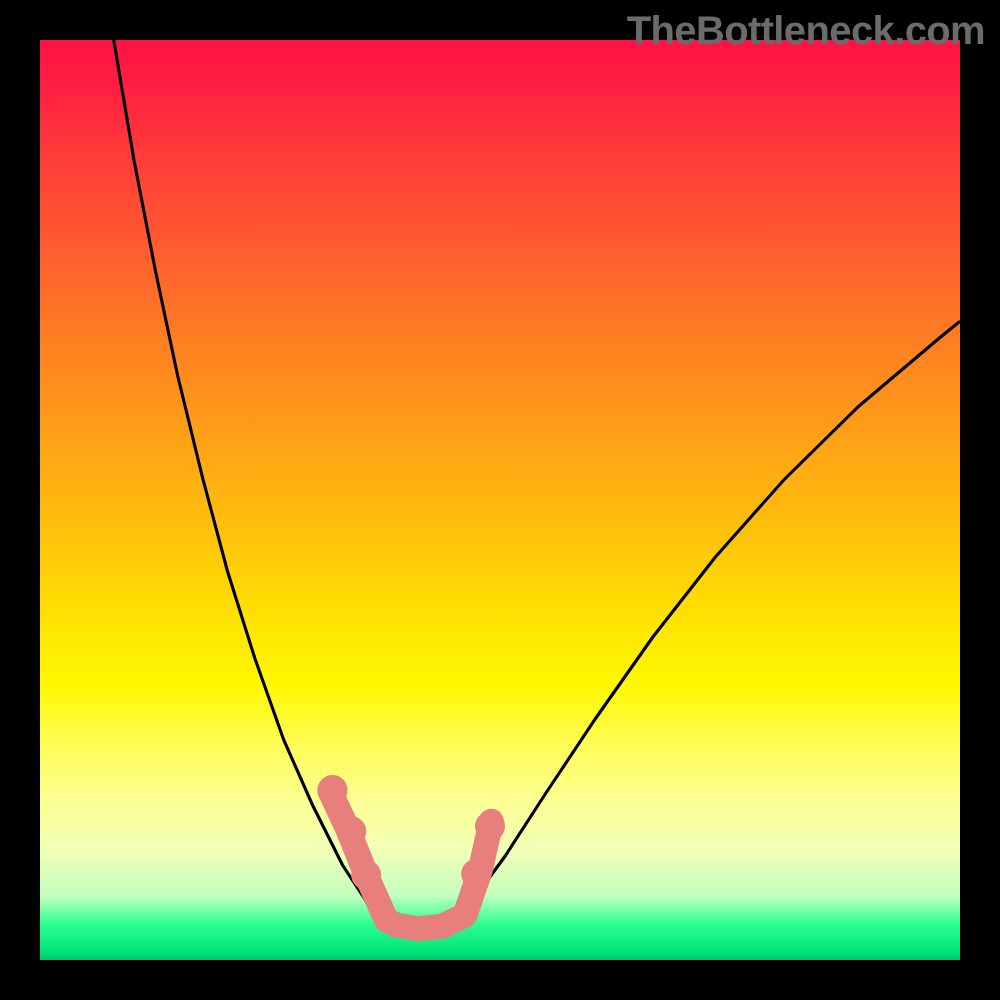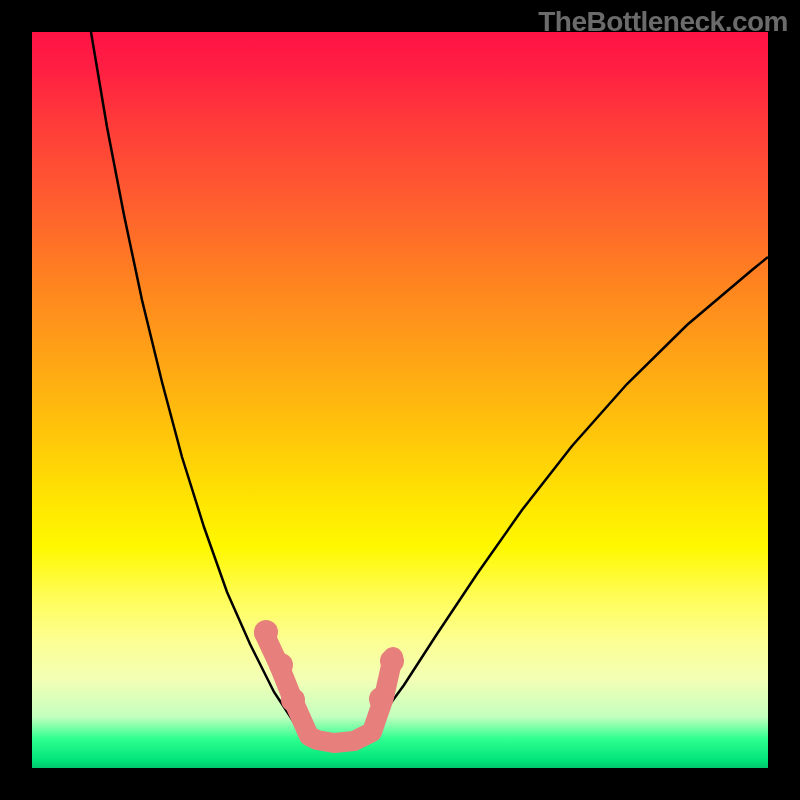--- a/index.html
+++ b/index.html
@@ -48,21 +48,21 @@
     width: 736px;
     height: 736px;
     pointer-events: none;
   }
   .watermark {
     position: absolute;
     top: 6px;
     right: 12px;
     font-family: Arial, sans-serif;
     font-weight: 700;
-    font-size: 28px;
+    font-size: 32px;
     color: #6b6b6b;
     letter-spacing: -0.5px;
     user-select: none;
   }
 </style>
 </head>
 <body>
 
 <div class="canvas">
   <div class="gradient"></div>

